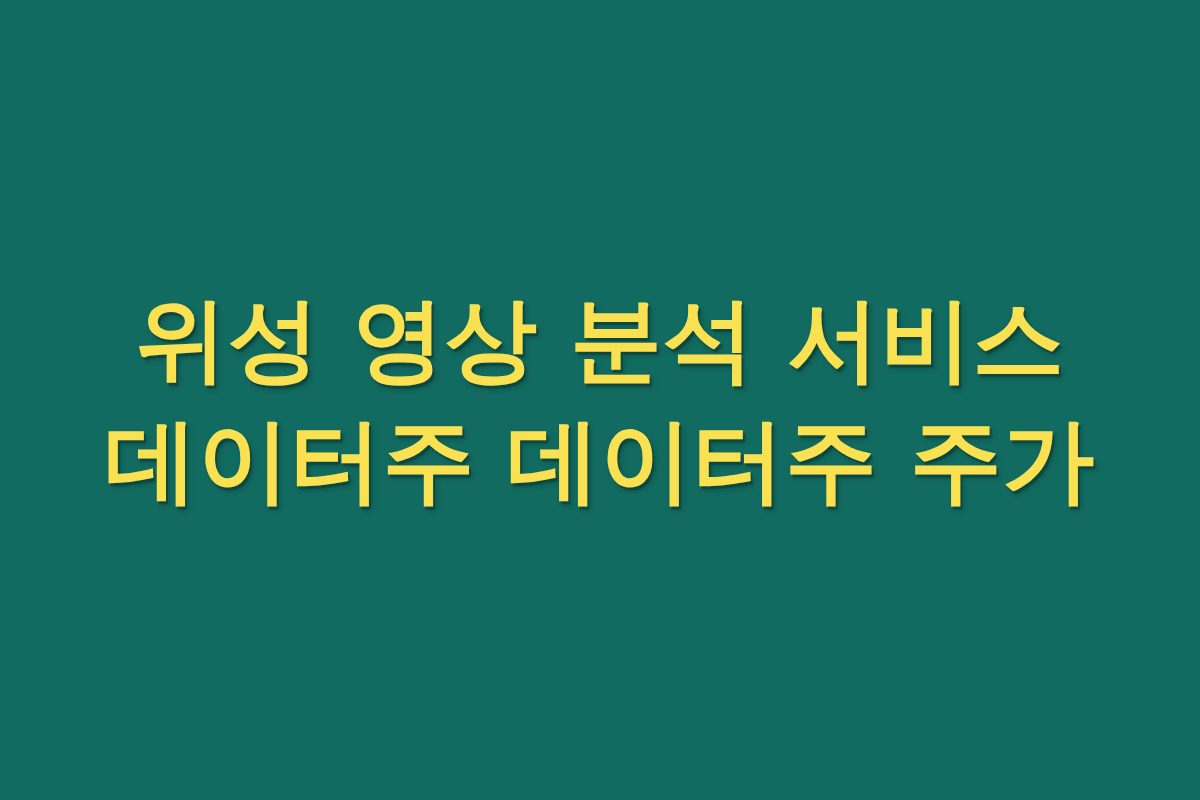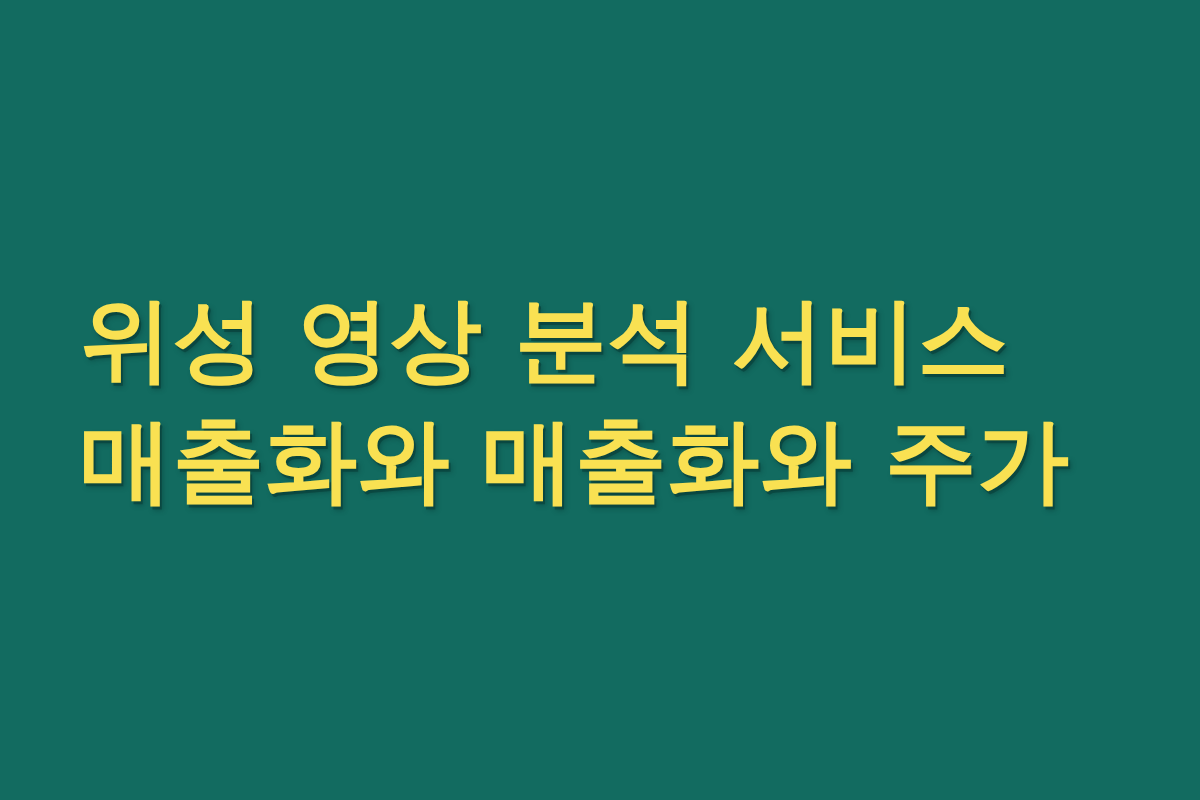--- a/index.html
+++ b/index.html
@@ -23,21 +23,21 @@
     display: flex;
     align-items: center;
     justify-content: center;
     background-color: #126b60;
   }
 
   #headline {
     width: 1040px;
     margin: 0;
     padding: 0;
-    text-align: left;
+    text-align: center;
     color: #f9e152;
     font-family: "DejaVu Sans", "Liberation Sans", sans-serif;
     font-weight: 700;
     font-size: 92px;
     line-height: 1.32;
     letter-spacing: 0.005em;
     word-break: keep-all;
     text-shadow:
       2px 3px 0 rgba(8, 58, 52, 0.55),
       3px 4px 5px rgba(6, 44, 40, 0.35);
@@ -47,16 +47,16 @@
     display: block;
   }
 </style>
 </head>
 <body>
 
 <div id="card" style="background-color: rgb(18, 107, 96);">
 
   <h1 id="headline" style="color: rgb(249, 225, 82);">
     <span class="hl-line">위성 영상 분석 서비스</span>
-    <span class="hl-line">매출화와 매출화와 주가</span>
+    <span class="hl-line">데이터주 데이터주 주가</span>
   </h1>
 
 </div>
 
 </body></html>

